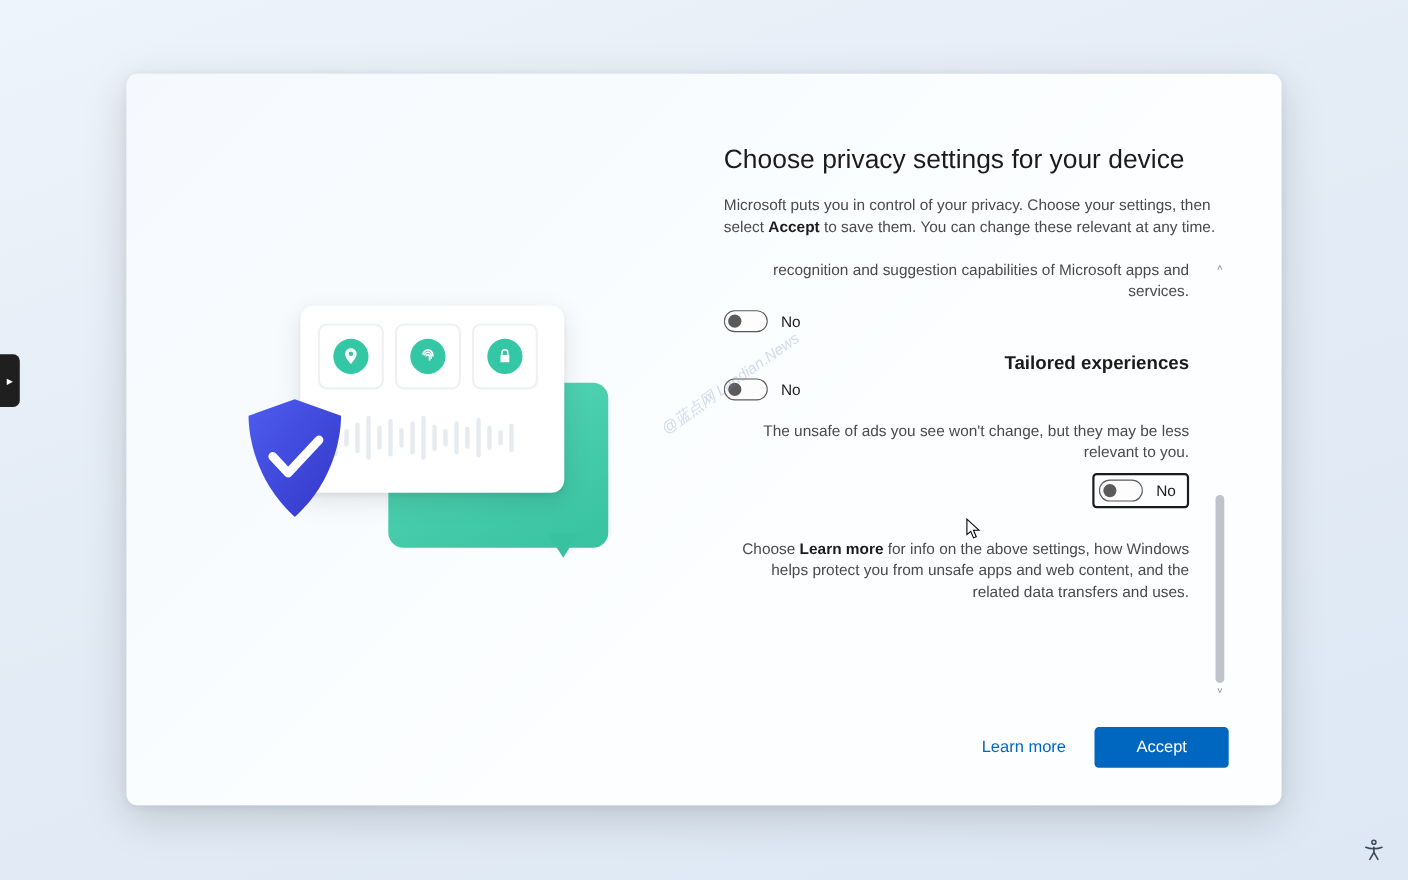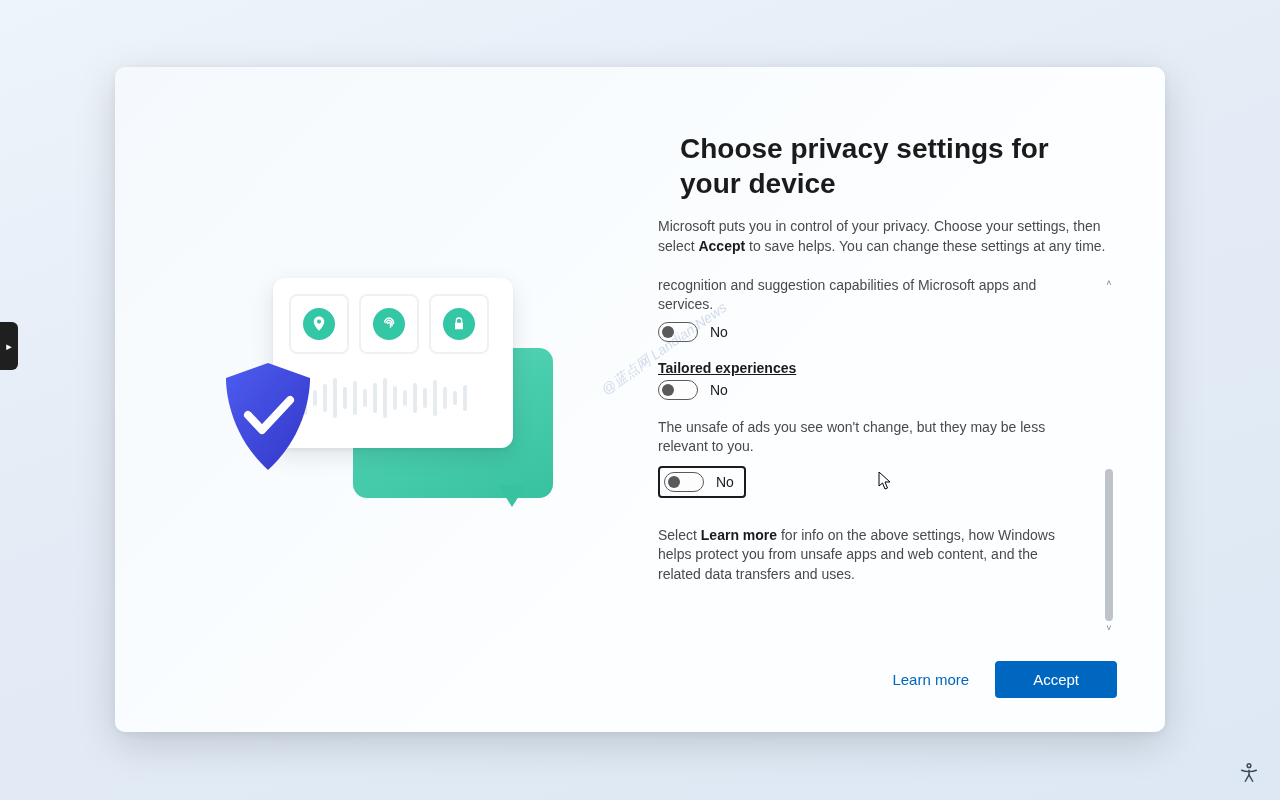--- a/index.html
+++ b/index.html
@@ -90,54 +90,53 @@
     width: 100px; height: 115px;
   }
 
   .right-pane {
     width: 50%;
     padding: 64px 48px 34px 18px;
     display: flex;
     flex-direction: column;
   }
   .title {
-    font-size: 28px;
-    font-weight: 700;
+    font-size: 24px;
+    font-weight: 400;
     color: #1b1b1b;
     margin-bottom: 16px;
     line-height: 1.25;
-    margin-left: 22px;
   }
   .intro {
     font-size: 14px;
     color: #4a4a4a;
     line-height: 1.4;
     margin-bottom: 20px;
   }
   .intro strong { font-weight: 600; color: #1b1b1b; }
 
   .scroll-wrap {
     position: relative;
     flex: 1;
     display: flex;
     min-height: 0;
+    text-align: right;
   }
   .settings {
     flex: 1;
     padding-right: 20px;
     font-size: 14px;
     color: #4a4a4a;
     overflow: hidden;
   }
   .settings .partial { margin-bottom: 8px; line-height: 1.35; }
   .setting-block { margin-top: 18px; }
   .setting-title {
-    font-size: 14px; font-weight: 600; color: #1b1b1b;
+    font-size: 17px; font-weight: 600; color: #1b1b1b;
     margin-bottom: 4px;
-    text-decoration: underline;
   }
   .setting-desc { line-height: 1.35; margin-bottom: 10px; }
   .footnote { margin-top: 28px; line-height: 1.4; }
   .footnote strong { font-weight: 600; color: #1b1b1b; }
 
   .toggle-row { display: flex; align-items: center; gap: 12px; }
   .toggle {
     width: 40px; height: 20px;
     border: 1px solid #5a5a5a;
     border-radius: 11px;
@@ -313,21 +312,21 @@
         </defs>
         <path fill="url(#sg)" d="M50 3 L92 18 C92 18 94 70 50 110 C6 70 8 18 8 18 Z"></path>
         <path fill="none" stroke="#fff" stroke-width="8" stroke-linecap="round" stroke-linejoin="round" d="M30 55 L44 70 L72 40"></path>
       </svg>
     </div>
   </div>
 
   <div class="right-pane">
     <h1 class="title">Choose privacy settings for your device</h1>
     <p class="intro">
-      <span>Microsoft puts you in control of your privacy. Choose your settings, then select </span><strong>Accept</strong><span> to save helps. You can change these settings at any time.</span>
+      <span>Microsoft puts you in control of your privacy. Choose your settings, then select </span><strong>Accept</strong><span> to save them. You can change these relevant at any time.</span>
     </p>
 
     <div class="scroll-wrap">
       <div class="settings">
 
         <p class="partial">recognition and suggestion capabilities of Microsoft apps and services.</p>
         <div class="toggle-row">
           <div class="toggle"></div>
           <span class="toggle-label">No</span>
         </div>
@@ -342,21 +341,21 @@
 
         <div class="setting-block">
           <div class="setting-desc">The unsafe of ads you see won't change, but they may be less relevant to you.</div>
           <span class="toggle-focus">
             <div class="toggle"></div>
             <span class="toggle-label">No</span>
           </span>
         </div>
 
         <p class="footnote">
-          <span>Select </span><strong>Learn more</strong><span> for info on the above settings, how Windows helps protect you from unsafe apps and web content, and the related data transfers and uses.</span>
+          <span>Choose </span><strong>Learn more</strong><span> for info on the above settings, how Windows helps protect you from unsafe apps and web content, and the related data transfers and uses.</span>
         </p>
       </div>
 
       <div class="scrollbar-track">
         <div class="sb-btn">
           <span>˄</span>
         </div>
         <div class="sb-track-inner">
           <div class="sb-thumb" style="top:54%; height:46%;"></div>
         </div>

